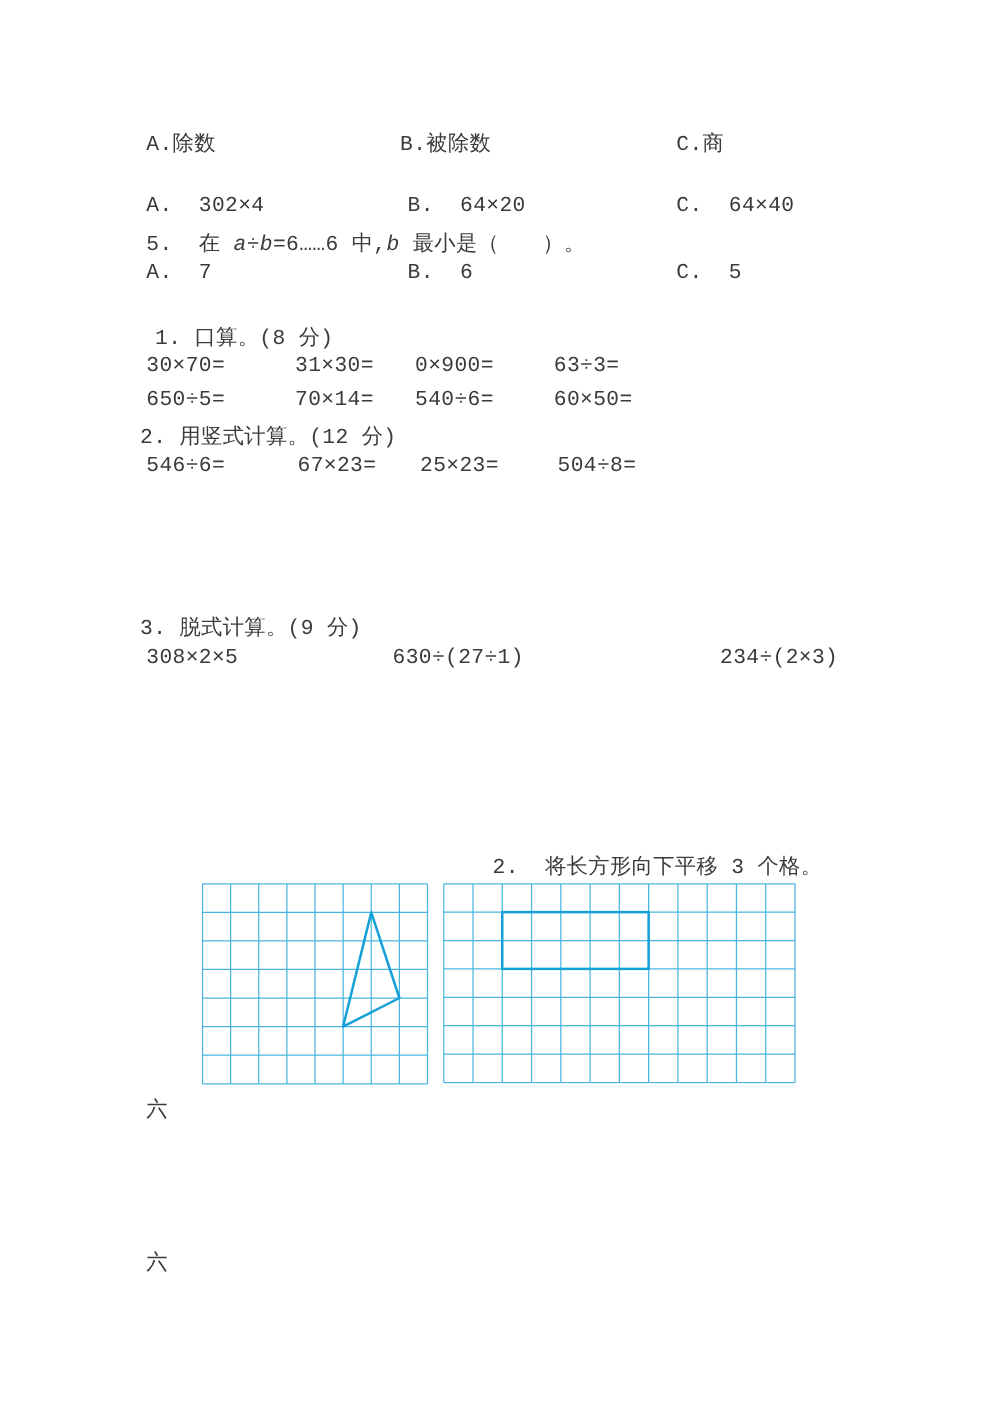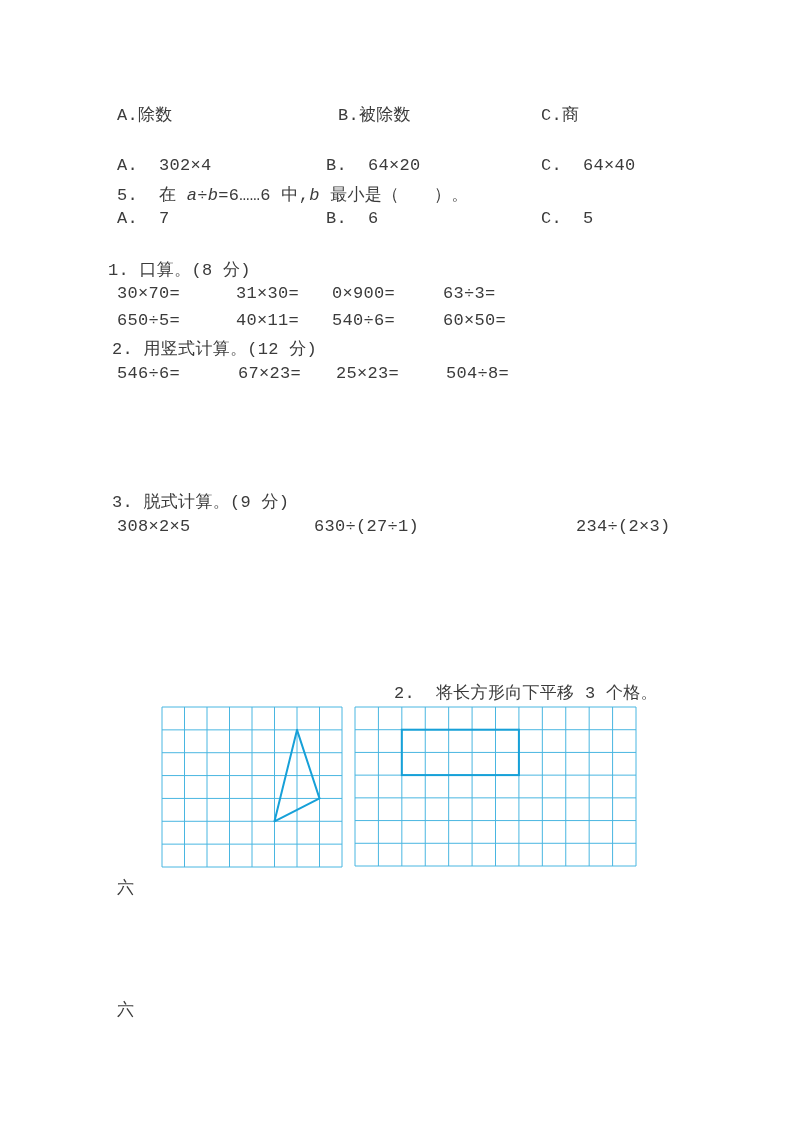--- a/index.html
+++ b/index.html
@@ -17,21 +17,21 @@
   .t i{font-style:italic;}
   .grid-svg{position:absolute;display:block;}
 </style>
 </head>
 <body>
 
 <div class="page" style="color: rgb(59, 59, 59); background: rgb(255, 255, 255);">
 
   <div class="row" style="top:103px">
     <span class="t" style="left:117px">A.除数</span>
-    <span class="t" style="left:338px">B.被除数</span>
+    <span class="t" style="left:320px">B.被除数</span>
     <span class="t" style="left:541px">C.商</span>
   </div>
 
 
   <div class="row" style="top:156px">
     <span class="t" style="left:117px">A.  302×4</span>
     <span class="t" style="left:326px">B.  64×20</span>
     <span class="t" style="left:541px">C.  64×40</span>
   </div>
 
@@ -40,33 +40,33 @@
   </div>
 
   <div class="row" style="top:209px">
     <span class="t" style="left:117px">A.  7</span>
     <span class="t" style="left:326px">B.  6</span>
     <span class="t" style="left:541px">C.  5</span>
   </div>
 
 
   <div class="row" style="top:258px">
-    <span class="t" style="left:108px">1. 口算。(8 分)</span>
+    <span class="t" style="left:124px">1. 口算。(8 分)</span>
   </div>
 
   <div class="row" style="top:284px">
     <span class="t" style="left:117px">30×70=</span>
     <span class="t" style="left:236px">31×30=</span>
     <span class="t" style="left:332px">0×900=</span>
     <span class="t" style="left:443px">63÷3=</span>
   </div>
 
   <div class="row" style="top:311px">
     <span class="t" style="left:117px">650÷5=</span>
-    <span class="t" style="left:236px">40×11=</span>
+    <span class="t" style="left:236px">70×14=</span>
     <span class="t" style="left:332px">540÷6=</span>
     <span class="t" style="left:443px">60×50=</span>
   </div>
 
   <div class="row" style="top:337px">
     <span class="t" style="left:112px">2. 用竖式计算。(12 分)</span>
   </div>
 
   <div class="row" style="top:364px">
     <span class="t" style="left:117px">546÷6=</span>

